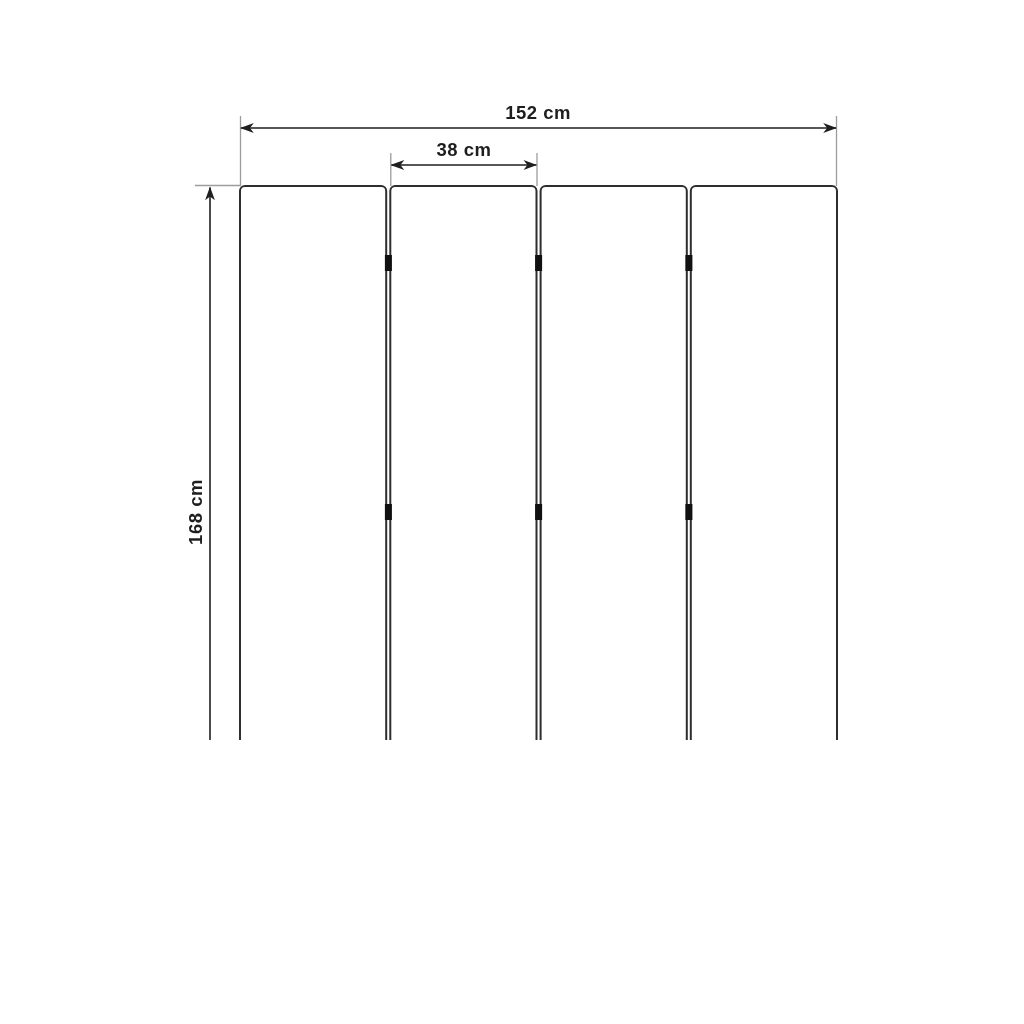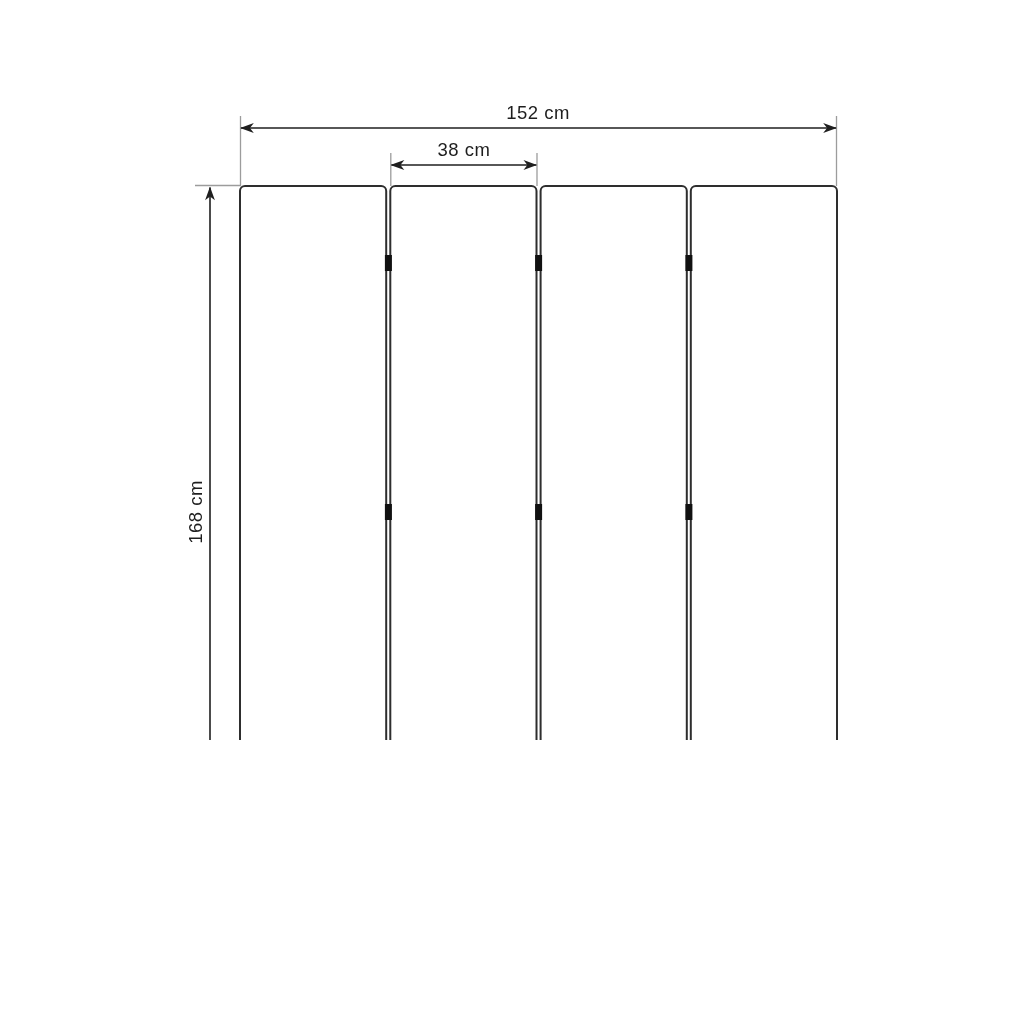--- a/index.html
+++ b/index.html
@@ -9,20 +9,21 @@
     --ext-line:#9c9c9c;
     --text:#1e1e1e;
     --hinge:#111111;
   }
   html,body{margin:0;padding:0;background:var(--bg);}
   .canvas{
     position:relative;
     width:1024px;height:740px;
     background:var(--bg);
     overflow:hidden;
+    font-weight:bold;
   }
   svg{display:block;}
   .panel{fill:#ffffff;stroke:var(--panel-border);stroke-width:2;}
   .hinge{fill:var(--hinge);stroke:none;}
   .dim-line{stroke:var(--dim-line);stroke-width:1.6;fill:none;}
   .ext-line{stroke:var(--ext-line);stroke-width:1.3;fill:none;}
   .dim-label{
     font-family:"Liberation Sans", sans-serif;
     font-size:18.5px;
     letter-spacing:0.5px;

